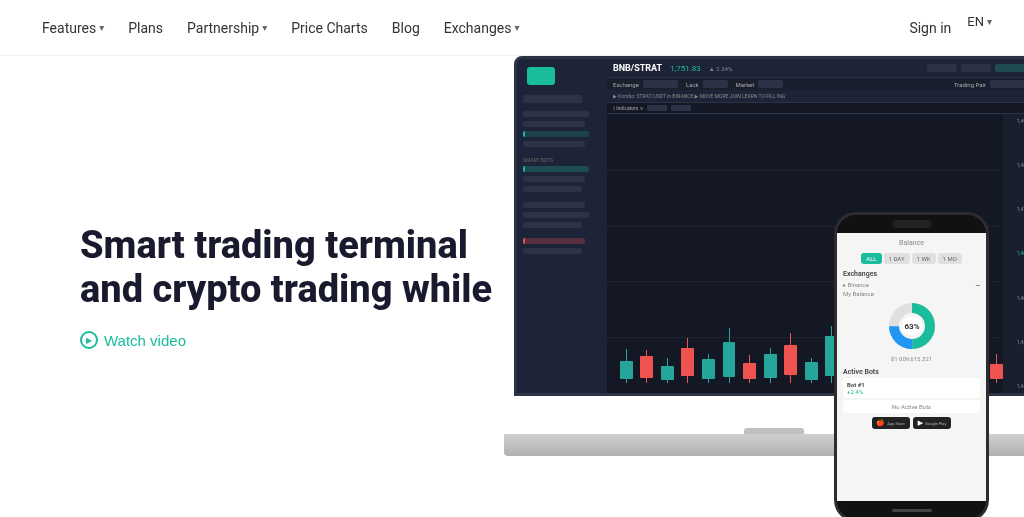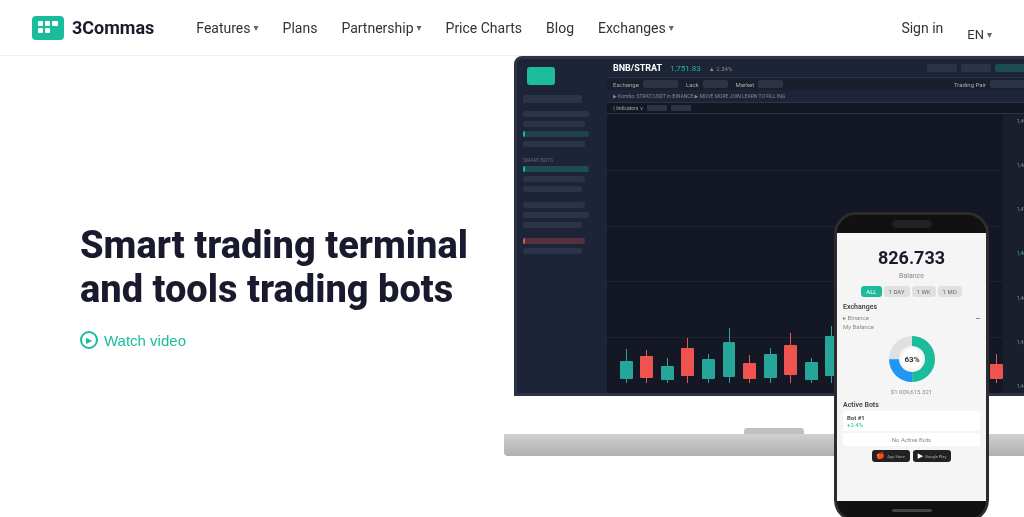--- a/index.html
+++ b/index.html
@@ -72,22 +72,22 @@
       white-space: nowrap;
     }
 
     .nav-chevron {
       font-size: 10px;
       color: #666;
     }
 
     .nav-actions {
       display: flex;
-      align-items: flex-end;
-      gap: 12px;
+      align-items: flex-start;
+      gap: 4px;
     }
 
     .sign-in-btn {
       font-size: 14px;
       color: #333;
       cursor: pointer;
       padding: 6px 12px;
     }
 
     .sign-up-btn {
@@ -503,32 +503,20 @@
     .price-tick {
       font-size: 5px;
       color: #888;
       text-align: right;
     }
   </style>
 </head>
 <body>
 
 <nav class="navbar">
-  <a class="logo-wrap" href="#">
-    <div class="logo-icon">
-      <svg viewBox="0 0 20 14" fill="white">
-        <rect x="0" y="0" width="5" height="5" rx="1"></rect>
-        <rect x="7" y="0" width="5" height="5" rx="1"></rect>
-        <rect x="14" y="0" width="6" height="5" rx="1"></rect>
-        <rect x="0" y="7" width="5" height="5" rx="1"></rect>
-        <rect x="7" y="7" width="5" height="5" rx="1"></rect>
-      </svg>
-    </div>
-    <span class="logo-text">3Commas</span>
-  </a>
 
   <div class="nav-links">
     <div class="nav-item">
       <span>Features</span>
       <span class="nav-chevron">▾</span>
     </div>
     <div class="nav-item">
       <span>Plans</span>
     </div>
     <div class="nav-item">
@@ -553,21 +541,21 @@
       <span>EN</span>
       <span class="nav-chevron">▾</span>
     </div>
   </div>
 </nav>
 
 <section class="hero">
   <div class="hero-left">
     <h1 class="hero-title">
       <span>Smart trading terminal</span><br>
-      <span>and tools trading bots</span>
+      <span>and crypto trading while</span>
     </h1>
     <div class="hero-cta">
       <button class="watch-video-btn">
         <span style="width:18px;height:18px;border-radius:50%;border:2px solid #1abc9c;display:inline-flex;align-items:center;justify-content:center;font-size:8px;color:#1abc9c;">▶</span>
         <span>Watch video</span>
       </button>
     </div>
   </div>
 
   <div class="hero-right">
@@ -762,21 +750,20 @@
       <div class="laptop-base"></div>
     </div>
 
     <div class="phone-wrap">
       <div class="phone-outer">
         <div class="phone-notch-bar">
           <div class="phone-notch-pill"></div>
         </div>
 
         <div class="phone-screen">
-          <div class="phone-balance">826.733</div>
           <div class="phone-sub">Balance</div>
 
           <div class="phone-tabs">
             <div class="phone-tab phone-tab-active">ALL</div>
             <div class="phone-tab">1 DAY</div>
             <div class="phone-tab">1 WK</div>
             <div class="phone-tab">1 MO</div>
           </div>
 
           <div class="phone-section-title">Exchanges</div>

